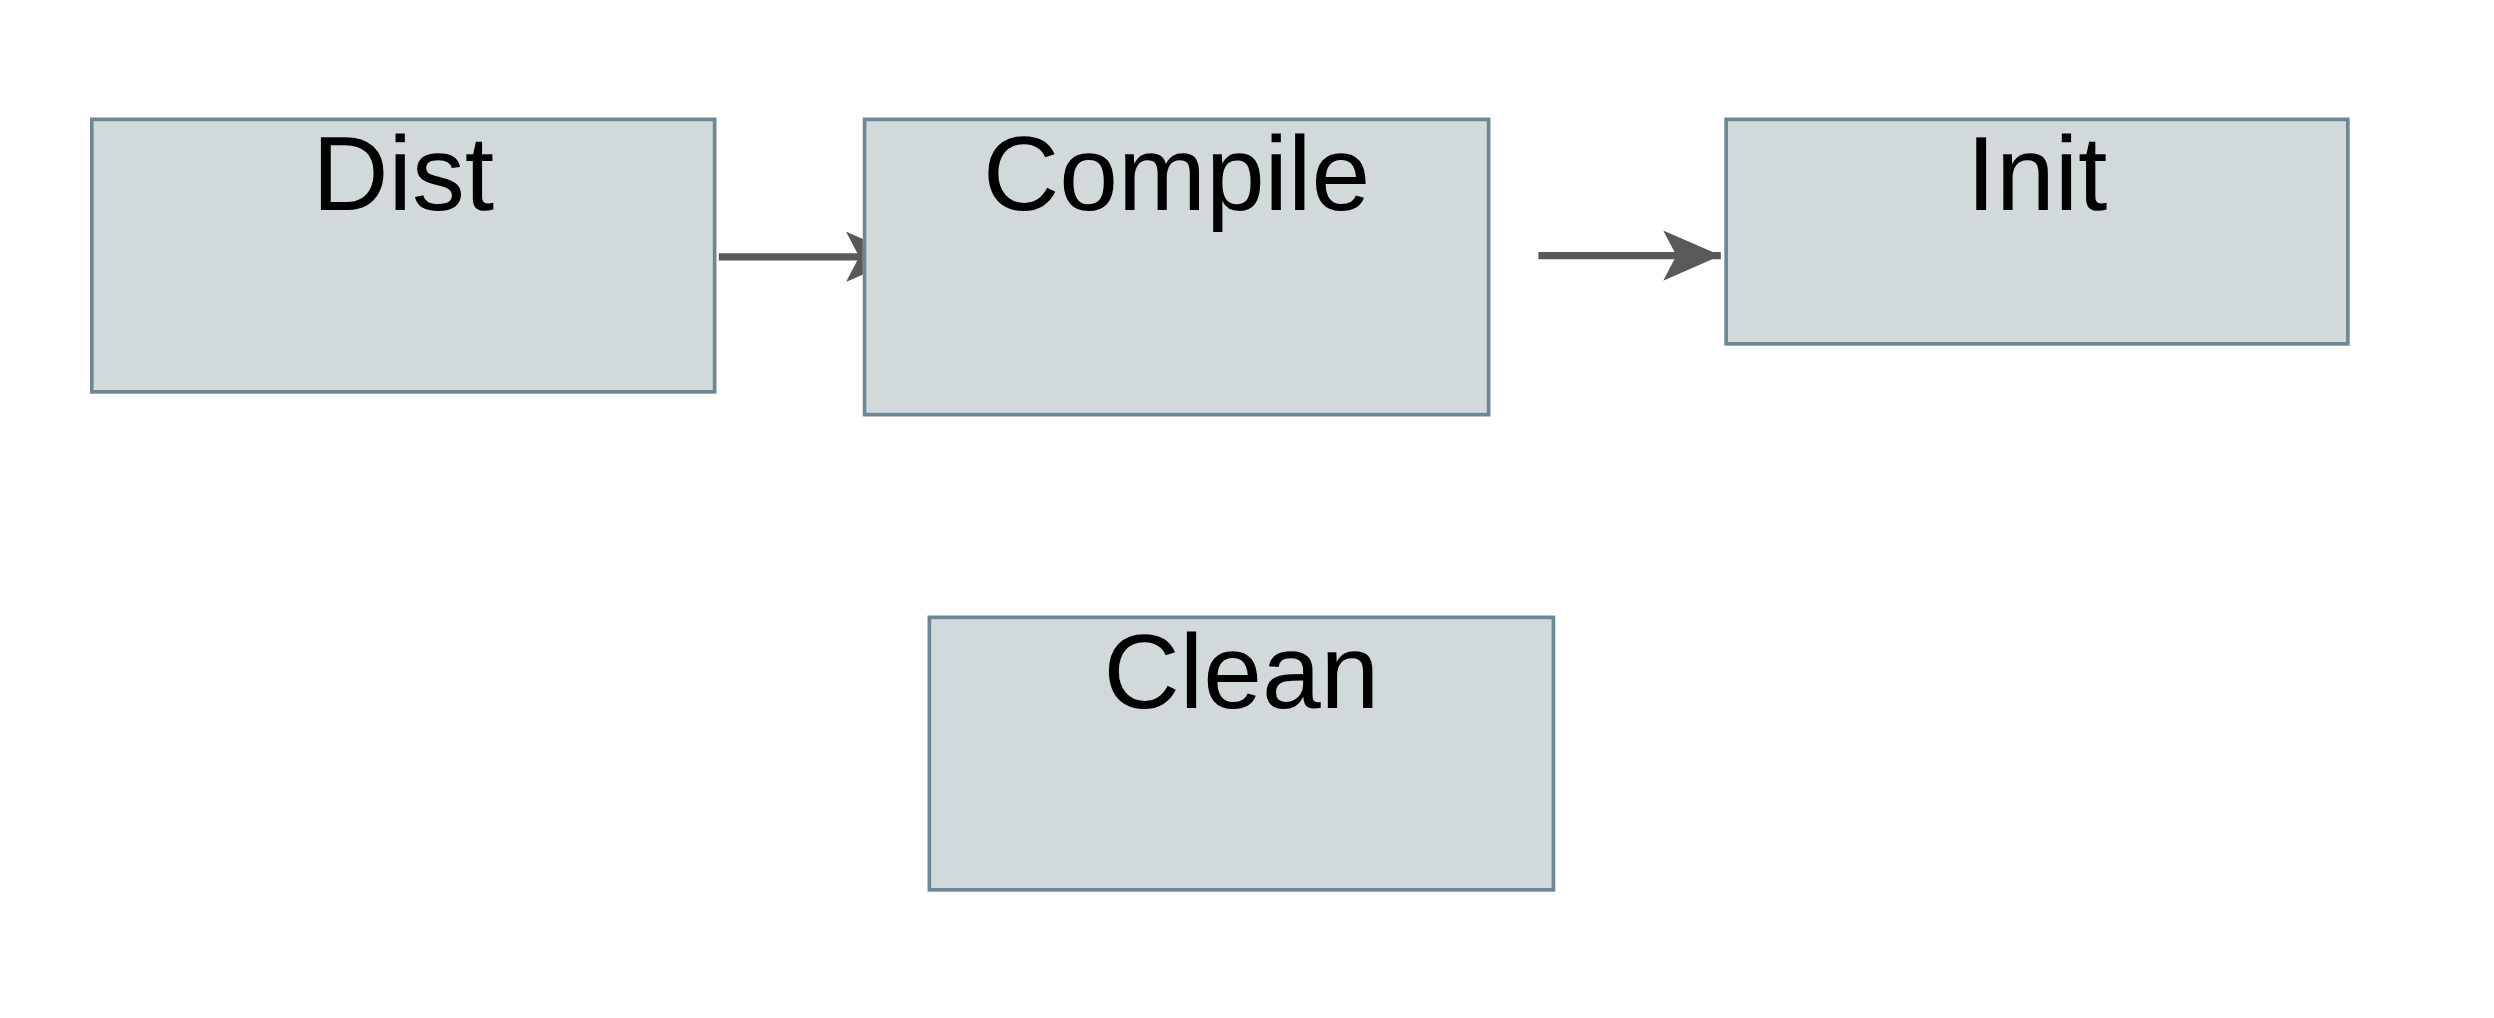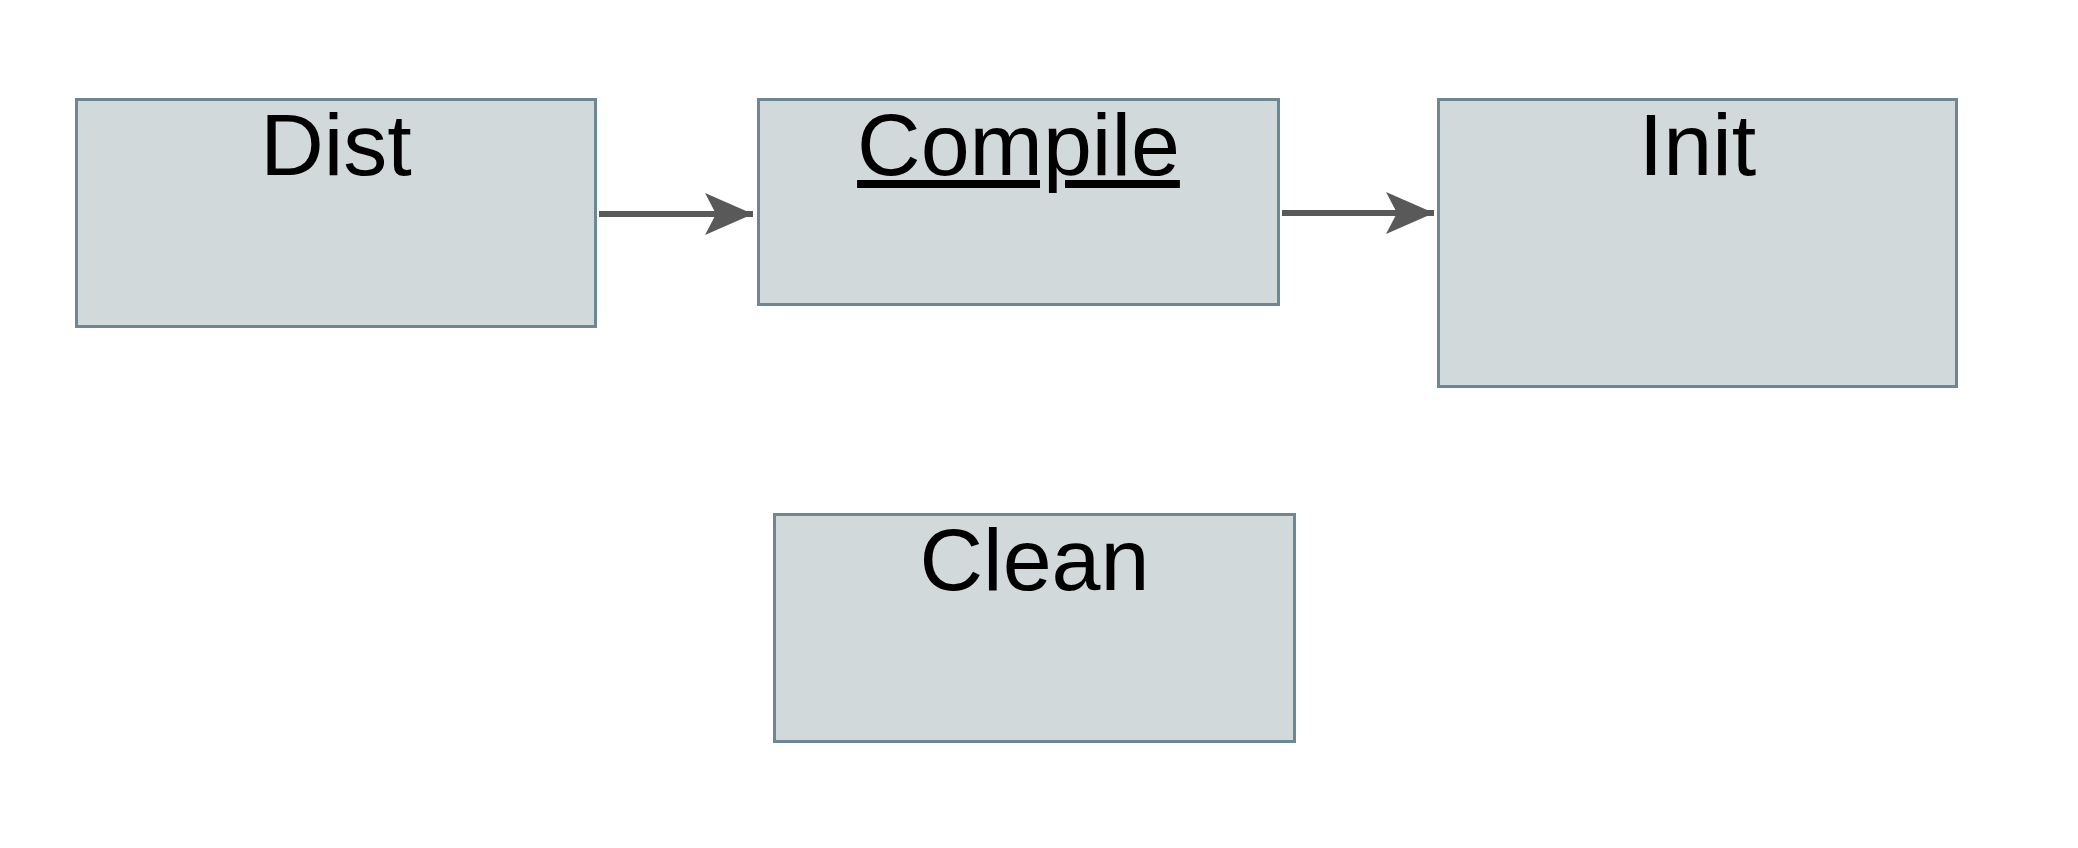--- a/index.html
+++ b/index.html
@@ -33,22 +33,22 @@
     align-items: flex-start;
     justify-content: center;
   }
   .node-label {
     color: var(--text-color);
     font-size: 88px;
     line-height: 1;
     white-space: nowrap;
   }
   #node-dist    { left: 75px;   top: 98px;  width: 522px; height: 230px; }
-  #node-compile { left: 757px;  top: 98px;  width: 523px; height: 208px; text-decoration: underline; }
-  #node-init    { left: 1437px; top: 98px;  width: 521px; height: 290px; }
+  #node-compile { left: 719px;  top: 98px;  width: 523px; height: 249px; }
+  #node-init    { left: 1437px; top: 98px;  width: 521px; height: 190px; }
   #node-clean   { left: 757px;  top: 513px; width: 523px; height: 230px; margin-left: 16px; }
 </style>
 </head>
 <body>
 
 <div class="canvas">
 
   <svg class="edges" viewBox="0 0 2078 848" xmlns="http://www.w3.org/2000/svg" aria-hidden="true">
     <defs>
       <marker id="arrowhead" markerUnits="userSpaceOnUse" markerWidth="48" markerHeight="42" viewBox="0 -21 48 42" refX="48" refY="0" orient="auto">

